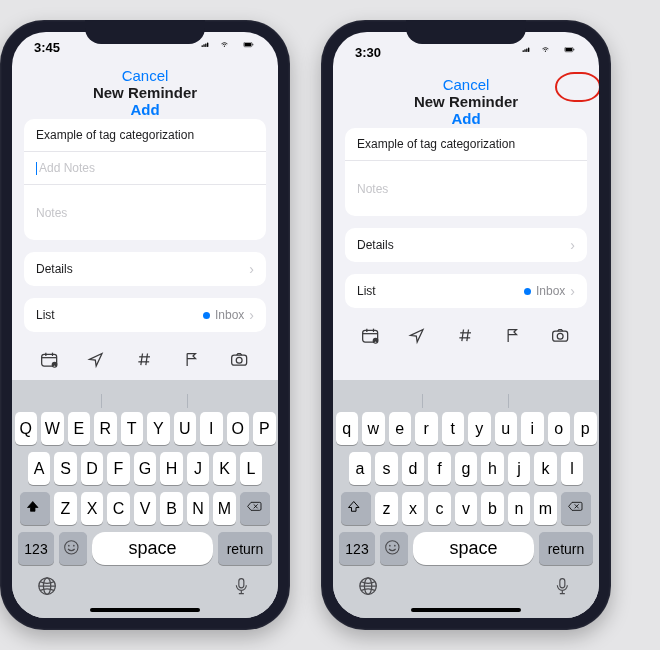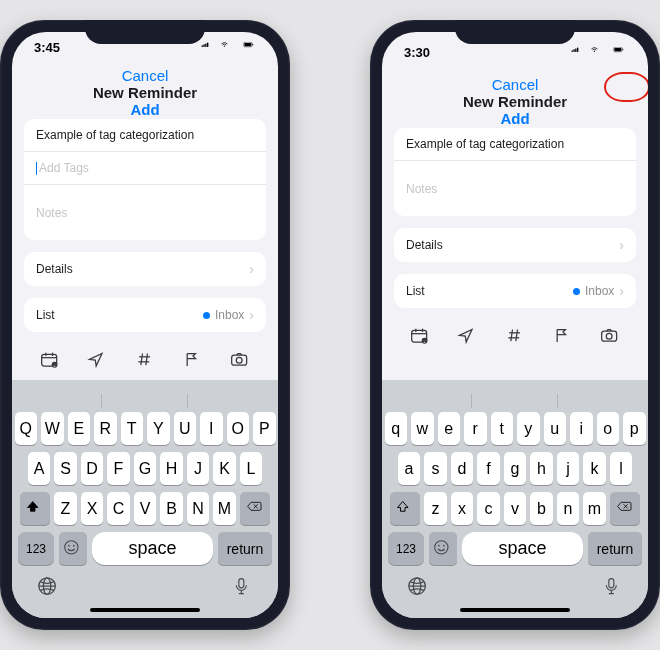--- a/index.html
+++ b/index.html
@@ -17,21 +17,21 @@
   *{box-sizing:border-box;font-family:-apple-system,Helvetica,Arial,sans-serif;}
   body{
     margin:0;
     background:var(--bg);
     width:660px;height:650px;
     position:relative;
     overflow:hidden;
   }
   .frame-pair{
     position:absolute;inset:0;
-    display:flex;justify-content:space-between;align-items:center;gap:13px;
+    display:flex;justify-content:flex-start;align-items:center;gap:31px;
   }
   
   .phone{
     width:290px;height:610px;
     background:#1a1c2b;
     border-radius:44px;
     padding:12px;
     position:relative;
     box-shadow:0 8px 20px rgba(0,0,0,.25),inset 0 0 3px rgba(255,255,255,.15);
   }
@@ -107,21 +107,21 @@
   .suggest .div{position:absolute;top:8px;width:1px;height:14px;background:#b0b5bd;}
   .krow{display:flex;justify-content:center;gap:4px;margin-bottom:7px;}
   .key{
     background:var(--key-bg);border-radius:5px;height:33px;min-width:22.5px;
     display:flex;align-items:center;justify-content:center;
     font-size:16px;color:#000;box-shadow:0 1px 0 rgba(0,0,0,.3);
     cursor:pointer;user-select:none;
   }
   .key.dark{background:var(--key-dark);}
   .key.shift,.key.del{min-width:30px;}
-  .key.wide{min-width:36px;font-size:12px;border-radius:7px;}
+  .key.wide{min-width:36px;font-size:14px;}
   .key.space{flex:1;font-size:18px;border-radius:13px;}
   .key.return{min-width:54px;font-size:14px;}
   .krow.bottom{gap:5px;padding:0 3px;}
   .kb-footer{display:flex;justify-content:space-between;padding:4px 22px 2px 22px;}
   .kb-footer svg{stroke:#4a4a4e;fill:none;stroke-width:1.4;}
   .home-ind{
     height:4px;width:110px;background:#000;border-radius:3px;
     margin:4px auto 2px auto;
   }
 </style>
@@ -169,21 +169,21 @@
         <span class="btn-text btn-add">Add</span>
       </div>
       <div class="content">
         <div class="card">
           <div class="row">
               <span class="label">Example of tag categorization</span>
             </div>
           <div class="row">
               <span class="tags-line">
                 <span class="caret"></span>
-                <span class="ph">Add Tags</span>
+                <span class="ph">Add Notes</span>
               </span>
             </div>
           <div class="row notes-block">
               <span class="ph">Notes</span>
             </div>
         </div>
         <div class="card">
           <div class="row">
             <span class="label">Details</span>
             <span class="chev">›</span>

